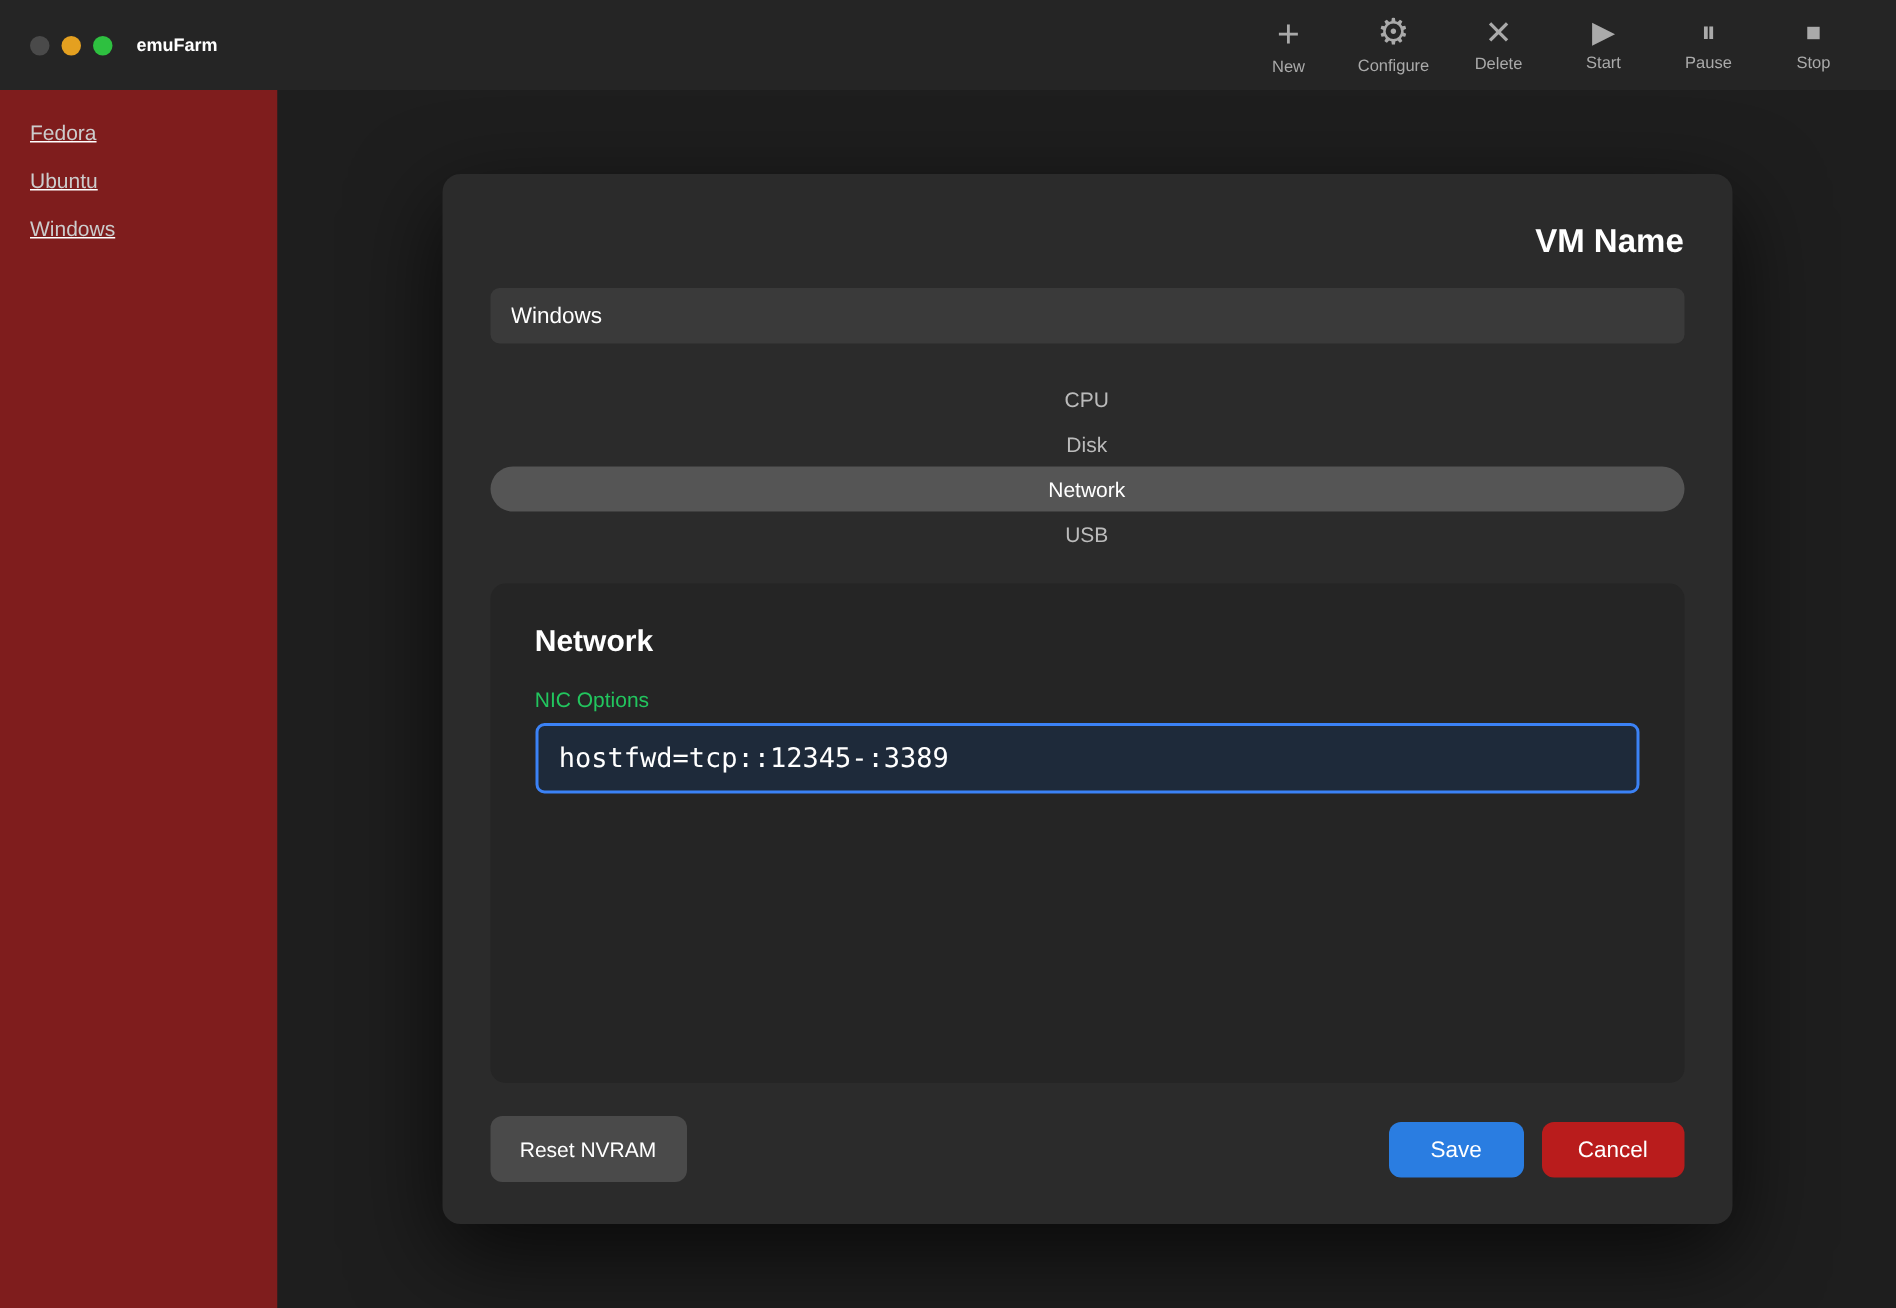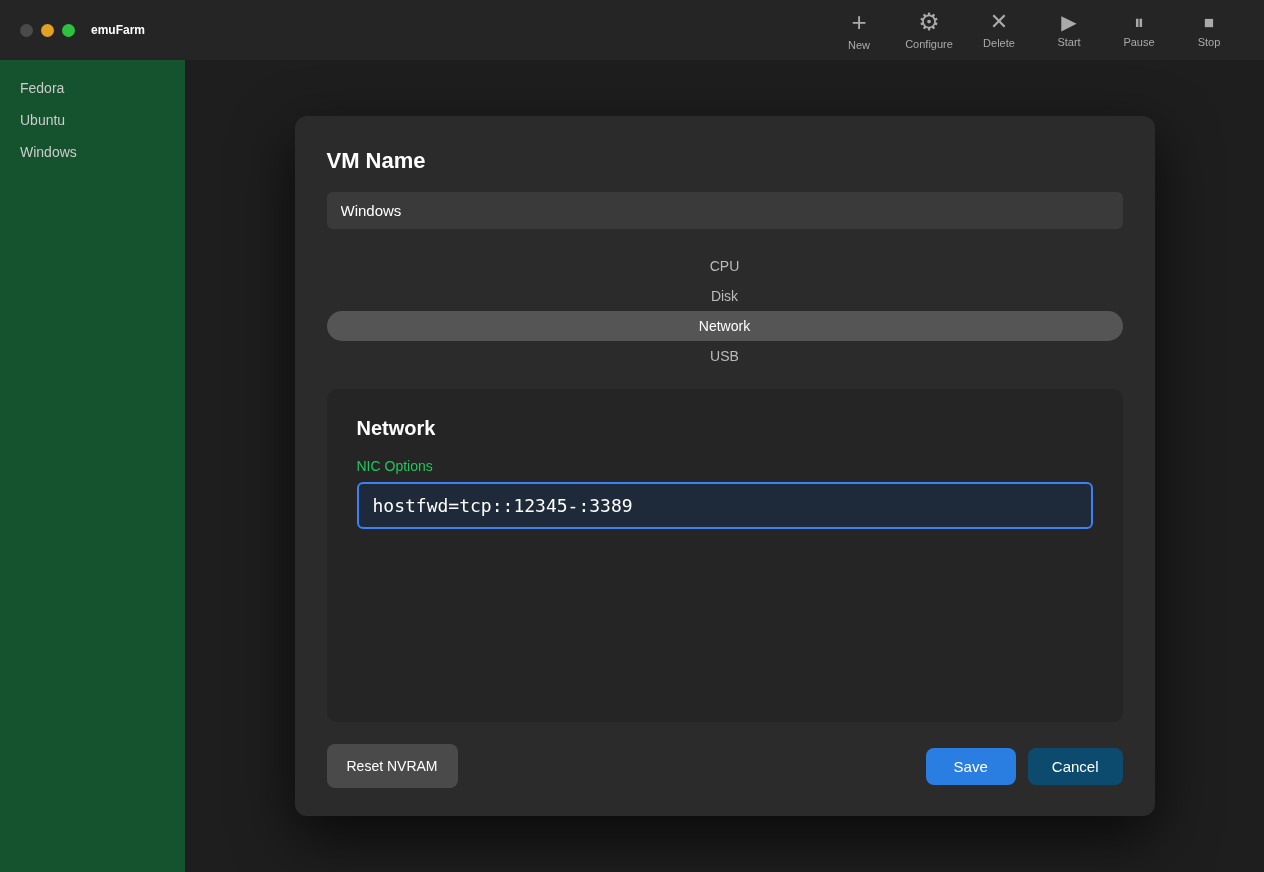--- a/index.html
+++ b/index.html
@@ -80,22 +80,23 @@
     .toolbar-icon.pause { font-size: 20px; }
     .toolbar-icon.stop-sq { font-size: 20px; }
 
     
     .sidebar {
       position: absolute;
       top: 60px;
       left: 0;
       width: 185px;
       height: calc(872px - 60px);
-      background: #14532d;
+      background: #7f1d1d;
       padding: 12px 0;
+      text-decoration: underline;
     }
 
     .sidebar-item {
       padding: 8px 20px;
       font-size: 14px;
       color: #ccc;
       cursor: pointer;
     }
 
     
@@ -122,20 +123,21 @@
       box-shadow: 0 20px 60px rgba(0,0,0,0.7);
       display: flex;
       flex-direction: column;
     }
 
     .modal-title {
       font-size: 22px;
       font-weight: 700;
       color: #fff;
       margin-bottom: 18px;
+      text-align: right;
     }
 
     .vm-name-input {
       width: 100%;
       background: #3a3a3a;
       border: none;
       border-radius: 6px;
       padding: 10px 14px;
       font-size: 15px;
       color: #fff;
@@ -230,21 +232,21 @@
       border: none;
       border-radius: 8px;
       color: #fff;
       font-size: 15px;
       font-weight: 500;
       padding: 10px 28px;
       cursor: pointer;
     }
 
     .btn-cancel {
-      background: #0c4a6e;
+      background: #b91c1c;
       border: none;
       border-radius: 8px;
       color: #fff;
       font-size: 15px;
       font-weight: 500;
       padding: 10px 24px;
       cursor: pointer;
     }
   </style>
 </head>

